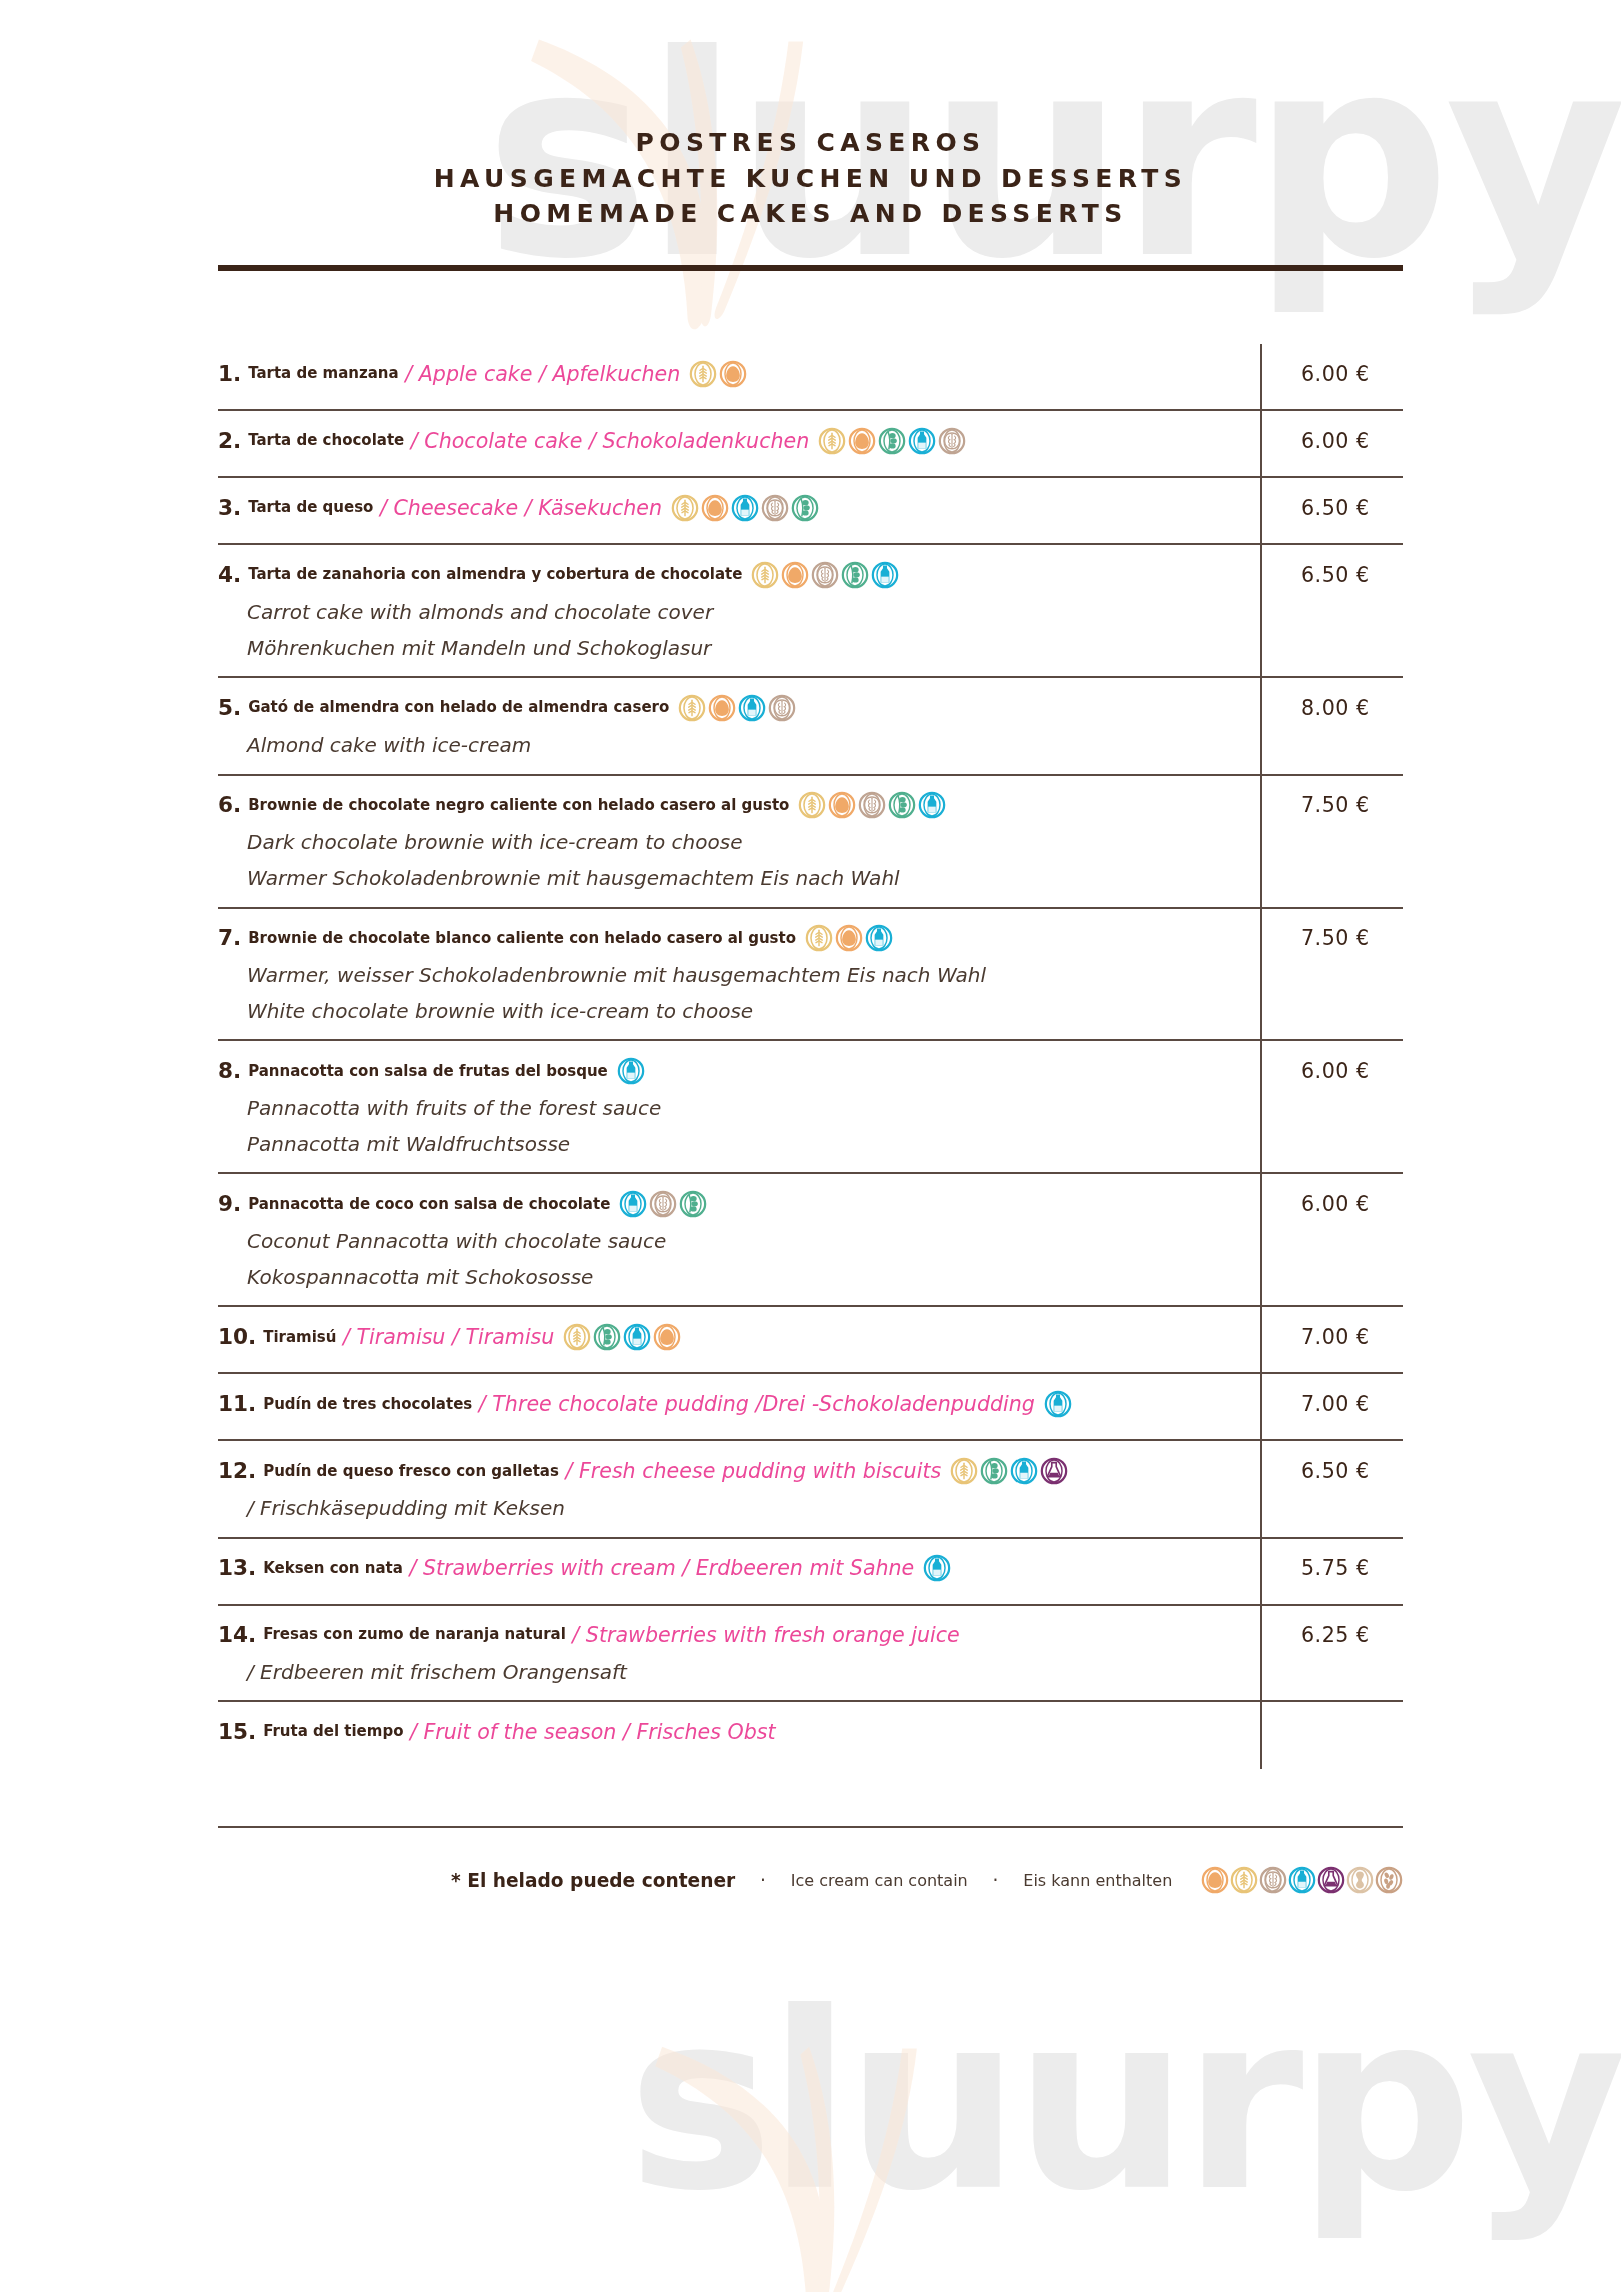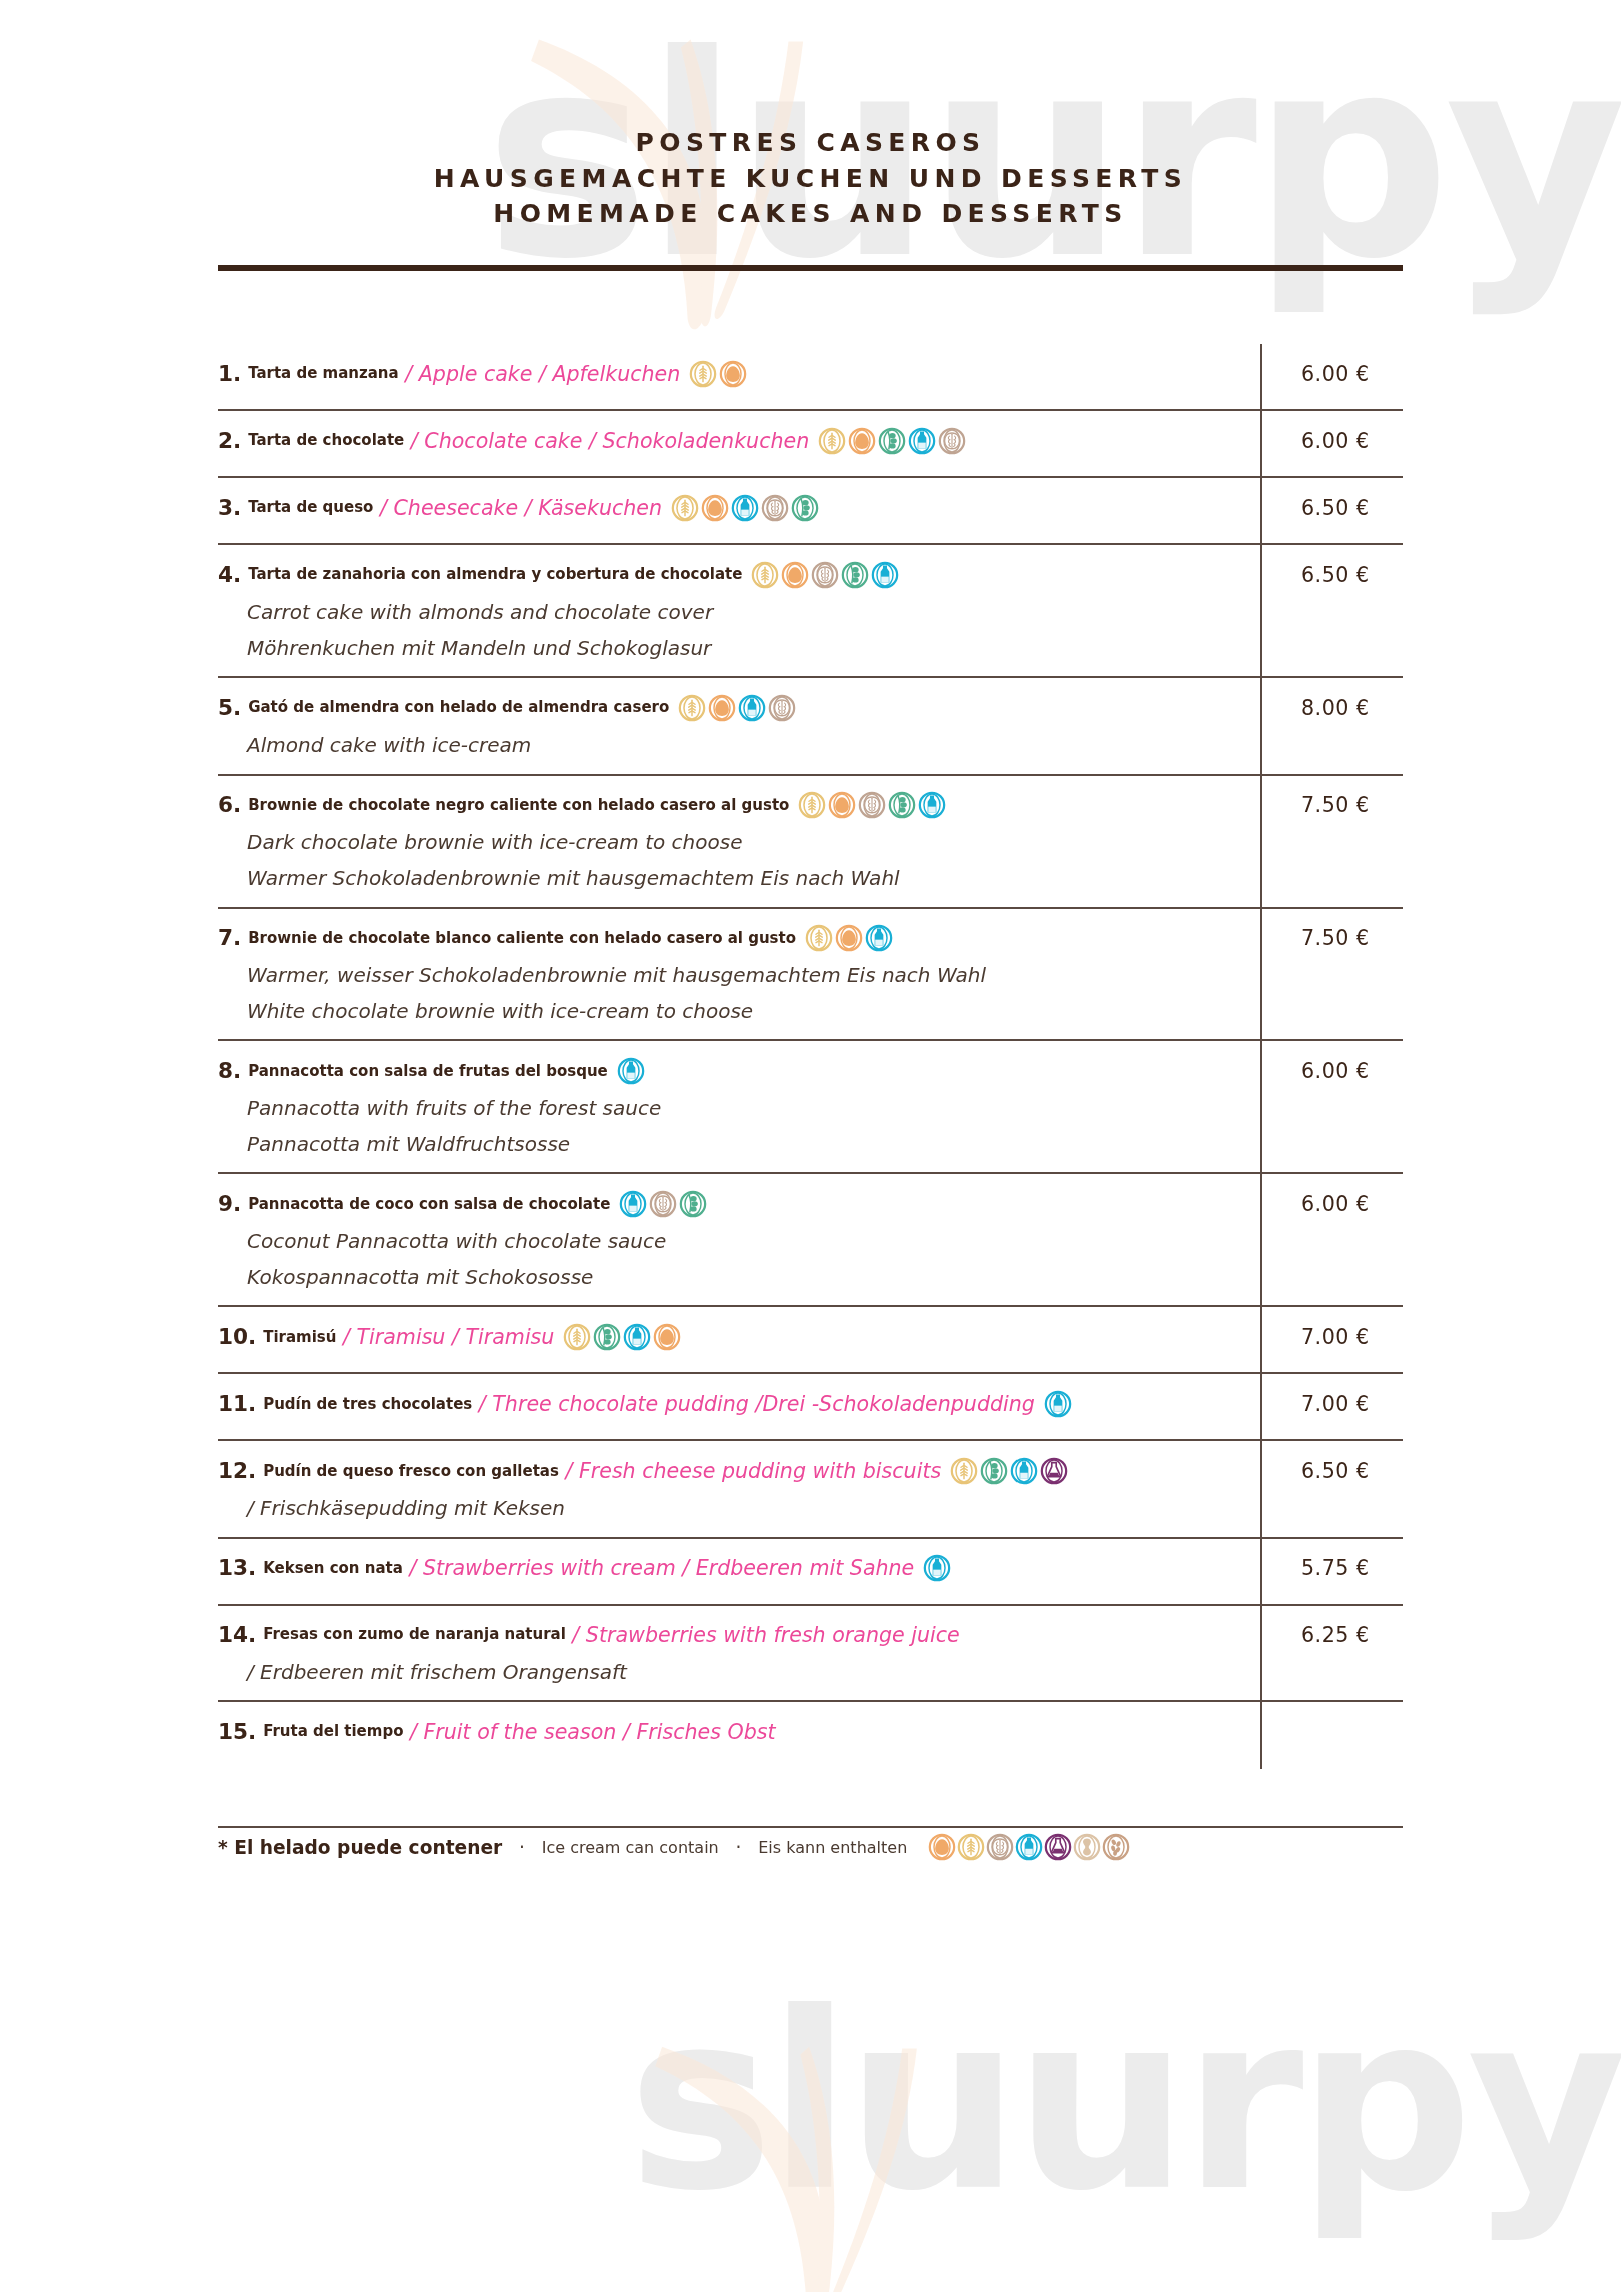--- a/index.html
+++ b/index.html
@@ -181,25 +181,26 @@
   .ico svg { display: block; }
 
   
   .footnote-rule {
     margin-top: 57px;
     height: 2px;
     background: #5a4a42;
     width: 100%;
   }
   .footnote {
-    margin-top: 5px;
+    margin-top: 38px;
     display: flex;
     align-items: center;
     flex-wrap: nowrap;
-    gap: 8px;
+    gap: 16px;
+    justify-content: flex-end;
   }
   .fn-bold {
     font-family: "DejaVu Sans", sans-serif;
     font-weight: 700;
     font-size: 18.6px;
     color: #3b2418;
     white-space: nowrap;
   }
   .fn-sep {
     font-family: "DejaVu Sans", sans-serif;

